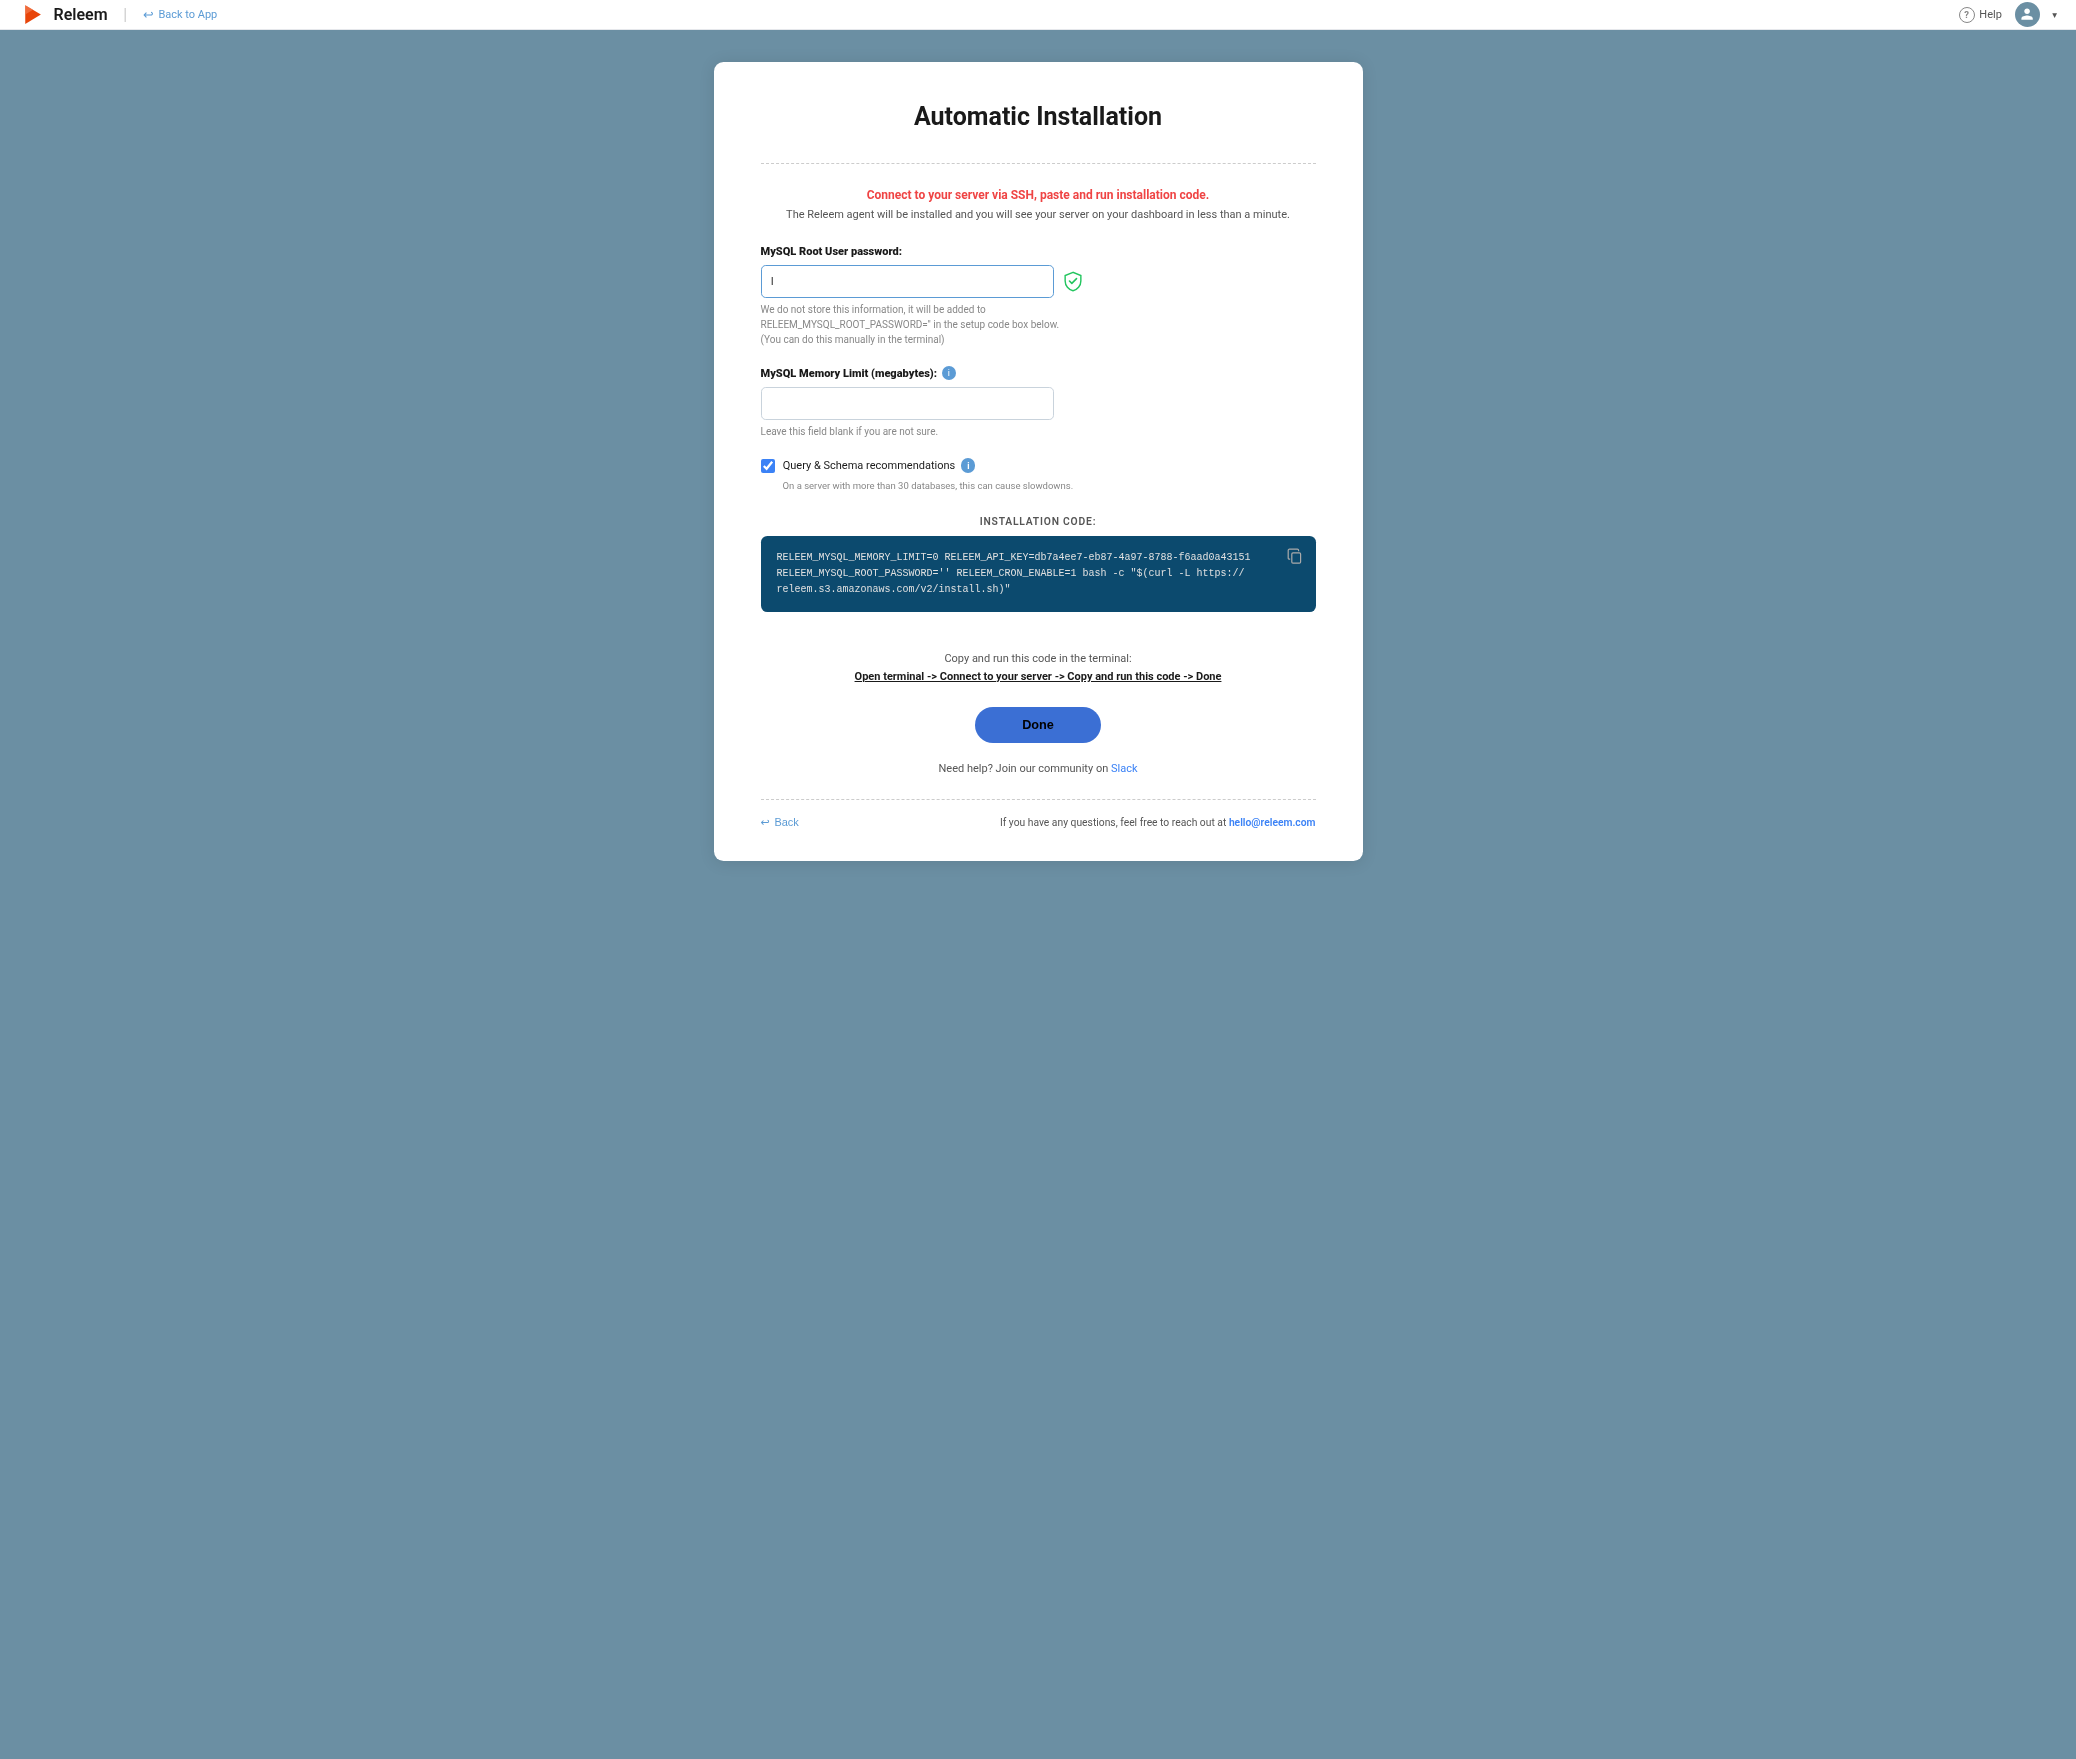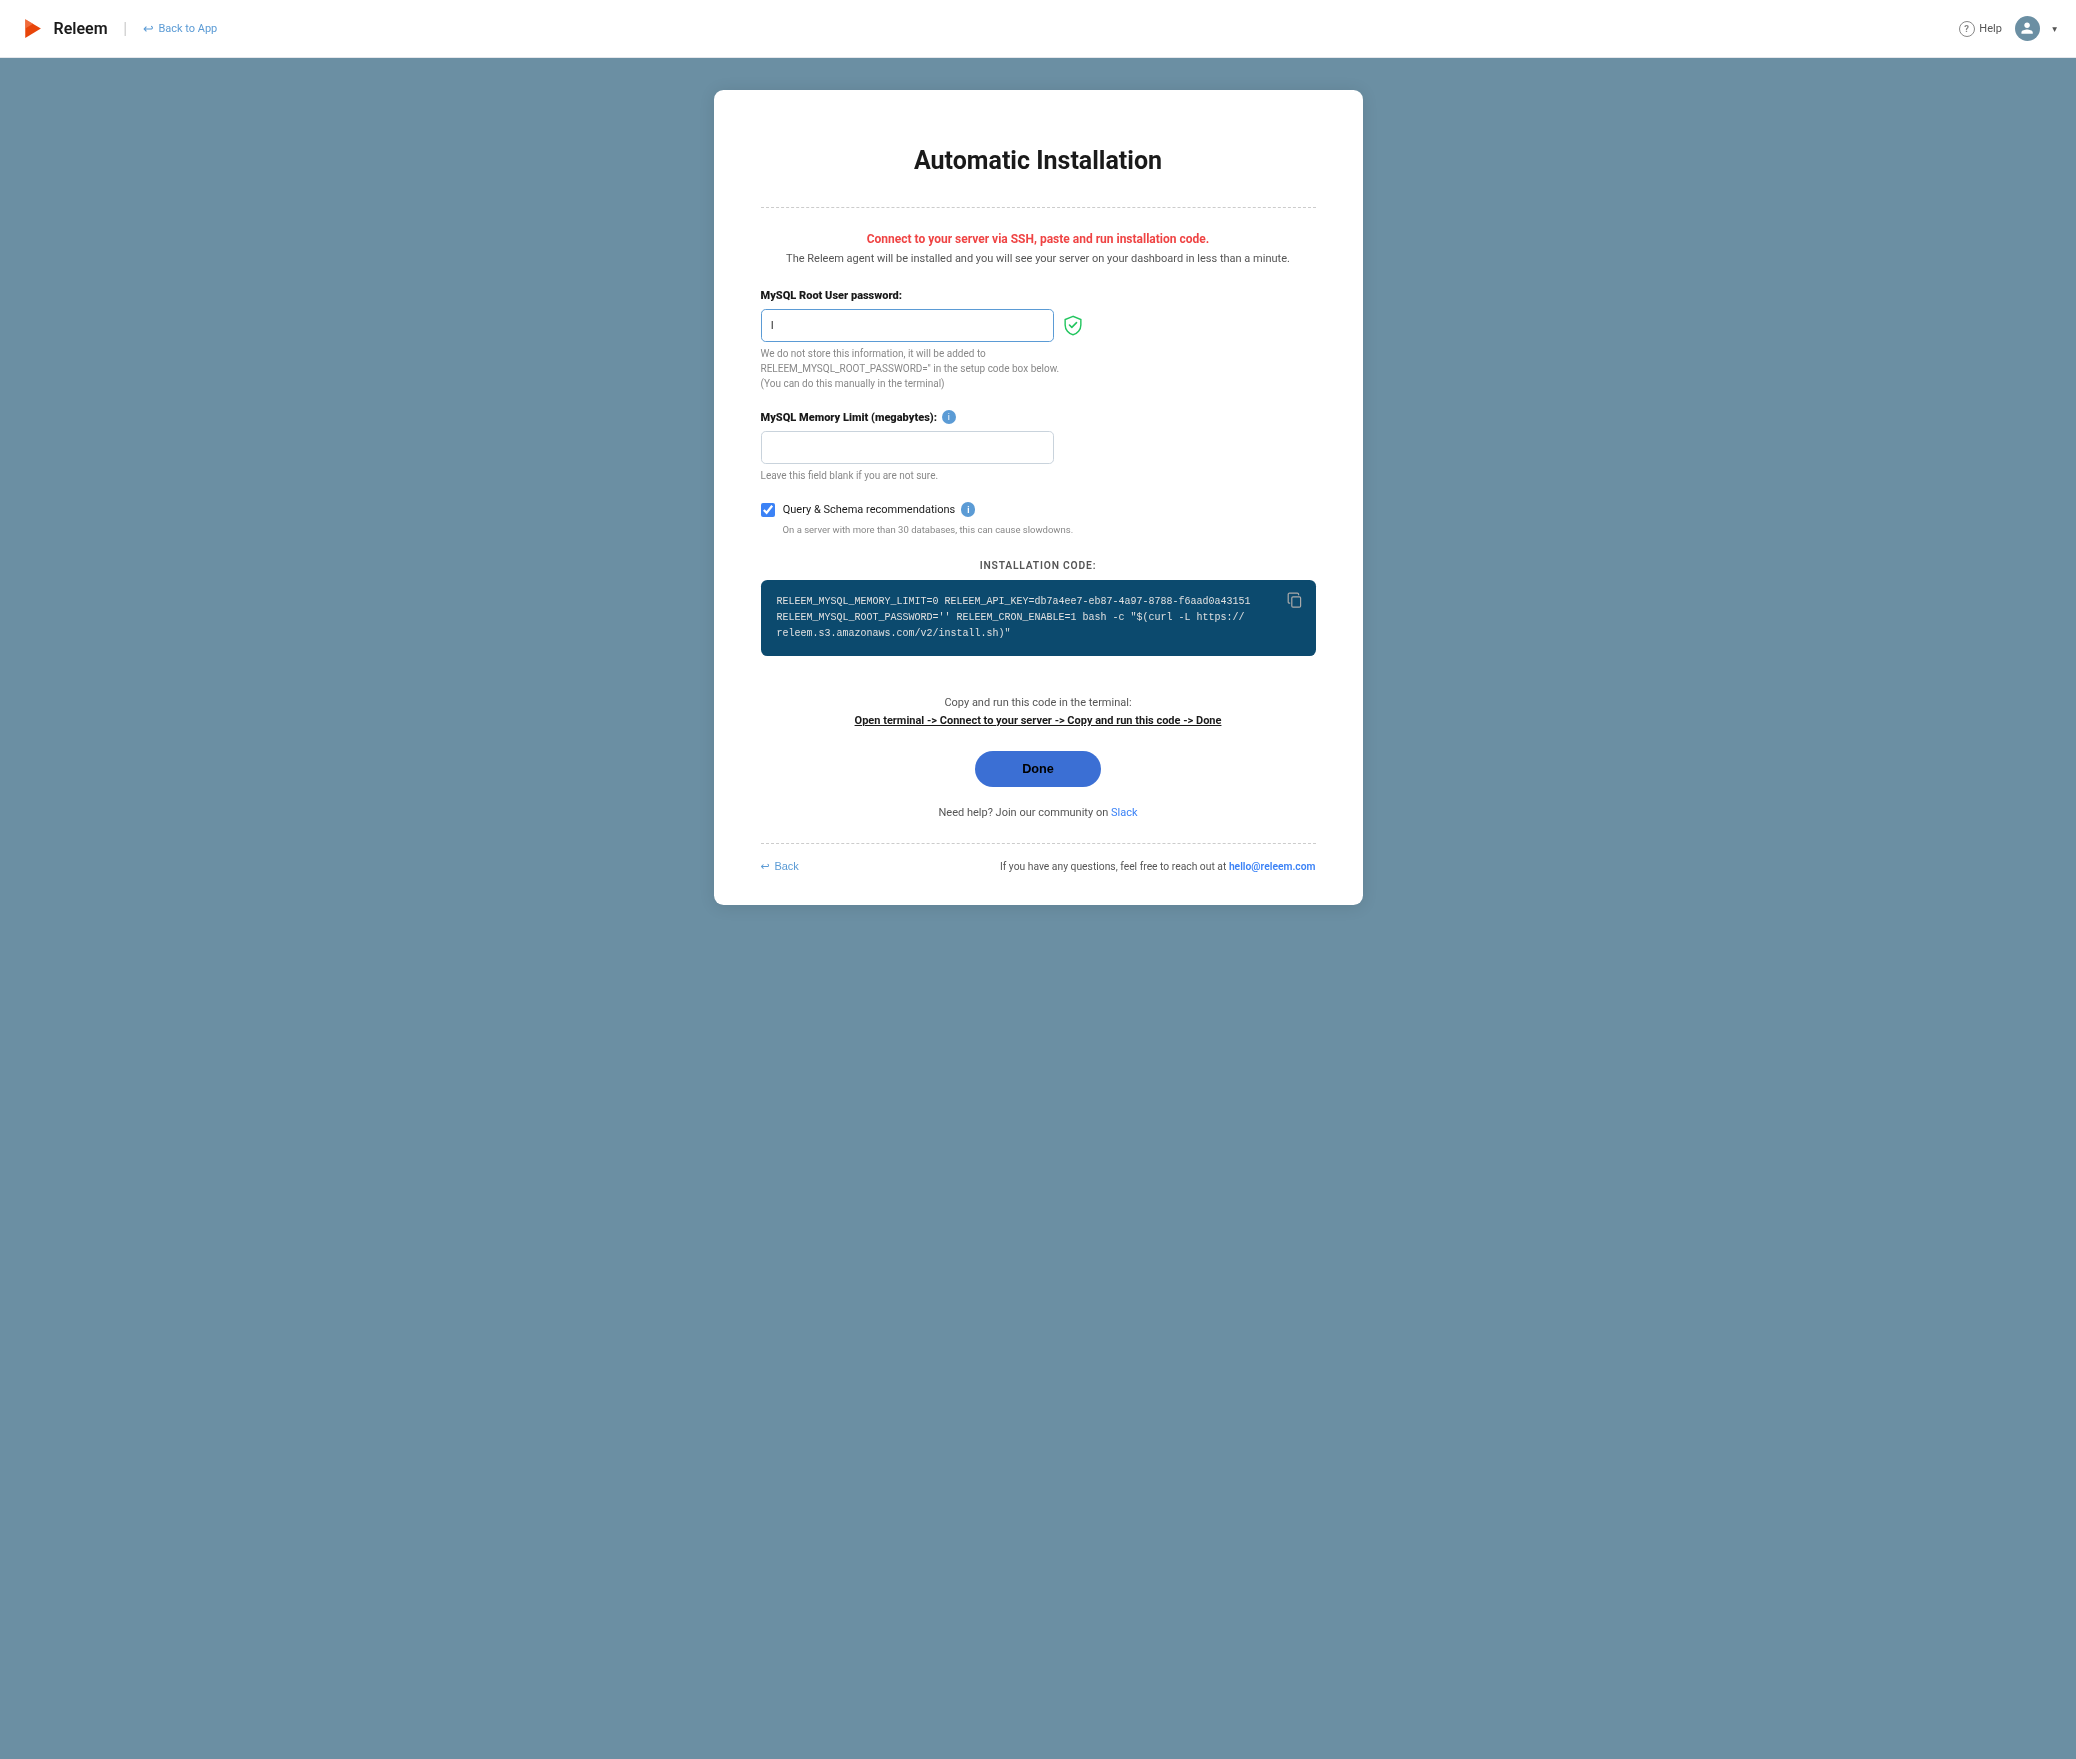--- a/index.html
+++ b/index.html
@@ -5,21 +5,21 @@
     * { box-sizing: border-box; margin: 0; padding: 0; }
     body {
       font-family: -apple-system, BlinkMacSystemFont, 'Segoe UI', Roboto, sans-serif;
       background-color: #6b8fa3;
       min-height: 100vh;
     }
 
     
     .header {
       background: #fff;
-      height: 58px;
+      height: 30px;
       display: flex;
       align-items: center;
       padding: 0 19px;
       border-bottom: 0.8px solid #e5e7eb;
       position: relative;
     }
     .header-left {
       display: flex;
       align-items: center;
       gap: 9.5px;
@@ -91,21 +91,21 @@
 
     
     .main {
       padding: 32px 16px;
       display: flex;
       justify-content: center;
     }
     .card {
       background: #fff;
       border-radius: 9.5px;
-      padding: 56px 47px 32px;
+      padding: 40px 47px 32px;
       width: 649px;
       max-width: 100%;
       box-shadow: 0 1.6px 16px rgba(0,0,0,0.1);
     }
     .card-title {
       text-align: center;
       font-size: 25px;
       font-weight: 700;
       color: #1a1a1a;
       margin-bottom: 32px;

